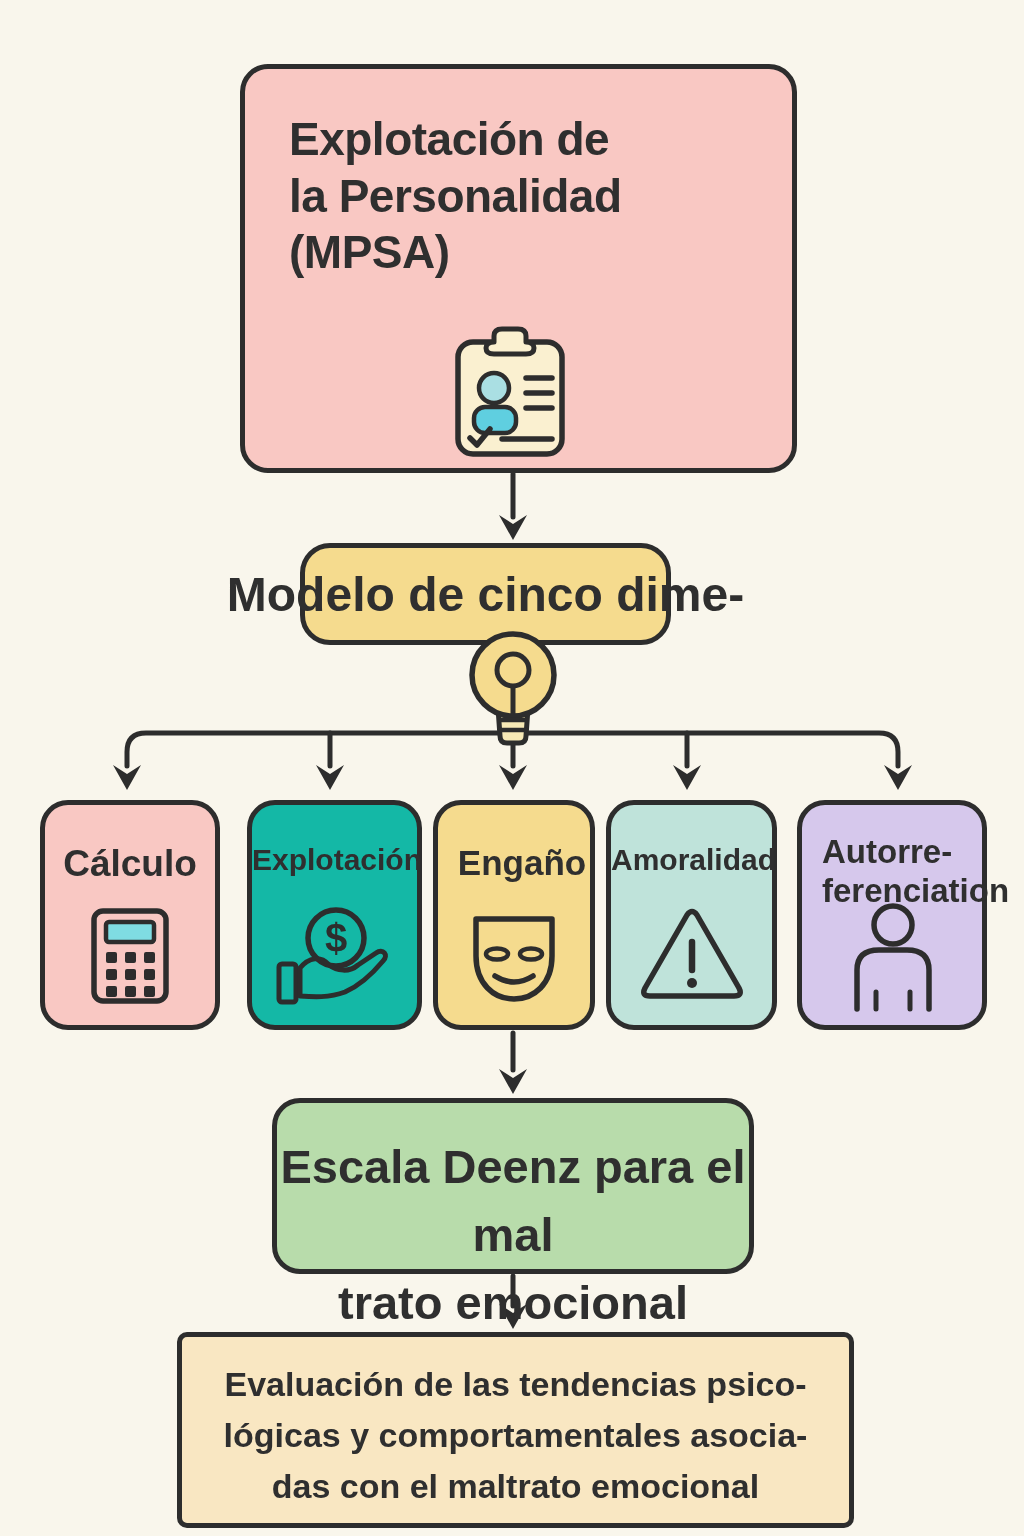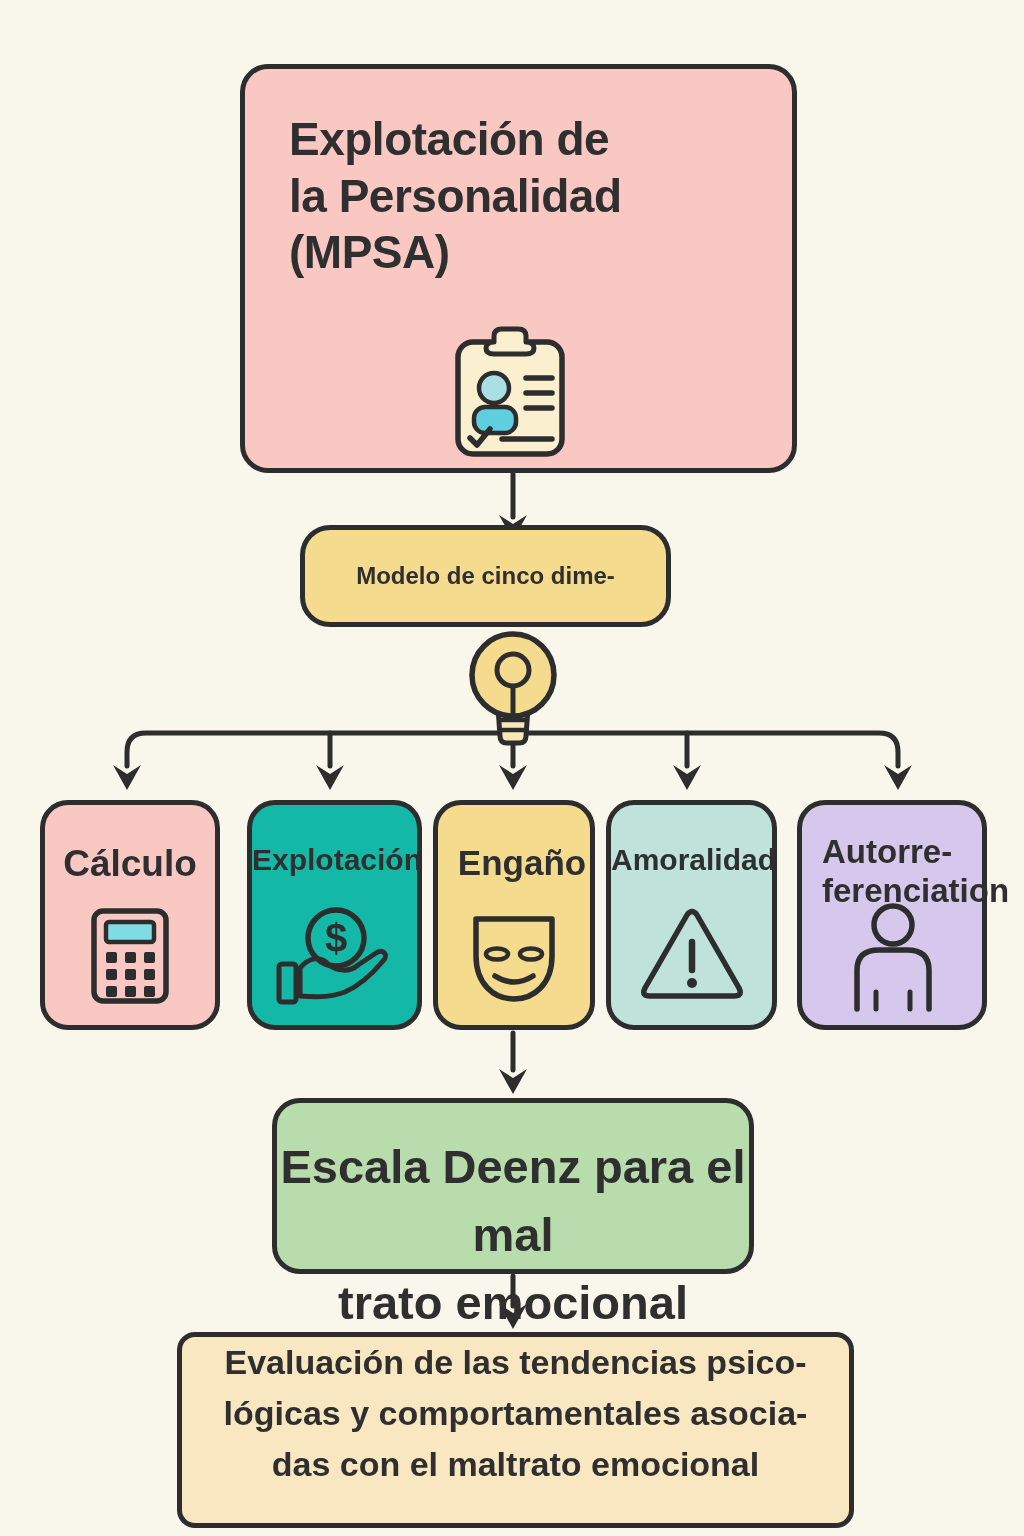--- a/index.html
+++ b/index.html
@@ -13,23 +13,23 @@
   .box{position:absolute;border:5px solid #2d2d2d;box-sizing:border-box;z-index:2;}
   .icn{position:absolute;z-index:3;}
   .tl{display:block;}
 
   
   #mpsa{left:240px;top:64px;width:557px;height:409px;background:#f9c8c3;border-radius:28px;}
   #mpsa .title{margin:42px 0 0 44px;font-size:46px;font-weight:bold;line-height:1.23;letter-spacing:-0.5px;}
   #clipboard{left:450px;top:326px;}
 
   
-  #model{left:300px;top:525px;width:371px;height:102px;background:#f5db8e;border-radius:30px;
+  #model{left:300px;top:543px;width:371px;height:102px;background:#f5db8e;border-radius:30px;
          display:flex;align-items:center;justify-content:center;
-         font-size:24px;font-weight:bold;white-space:nowrap;}
+         font-size:48px;font-weight:bold;white-space:nowrap;}
   #bulb{left:468px;top:630px;}
 
   
   .dim{top:800px;height:230px;border-radius:28px;}
   .dim .lbl{text-align:center;margin-top:38px;font-weight:bold;white-space:nowrap;}
   #dim1{left:40px;width:180px;background:#f9c8c3;}
   #dim2{left:247px;width:175px;background:#14b8a6;}
   #dim3{left:433px;width:162px;background:#f5db8e;padding-left:16px;}
   #dim4{left:606px;width:171px;background:#bfe3da;}
   #dim5{left:797px;width:190px;background:#d6c8ec;}
@@ -42,22 +42,22 @@
   #hand-icon{left:276px;top:906px;}
   #mask-icon{left:466px;top:912px;}
   #warn-icon{left:640px;top:906px;}
   #person-icon{left:847px;top:902px;}
 
   
   #scale{left:272px;top:1098px;width:482px;height:176px;background:#b8dcab;border-radius:28px;
          text-align:center;font-size:47px;font-weight:bold;padding-top:30px;line-height:1.45;}
 
   
-  #outcome{left:177px;top:1332px;width:677px;height:196px;background:#f9e7c2;border-radius:18px;
-         text-align:center;font-size:34px;font-weight:bold;line-height:1.5;}
+  #outcome{left:177px;top:1332px;width:677px;height:196px;background:#f9e7c2;border-radius:10px;
+         text-align:center;font-size:34px;font-weight:bold;padding-top:22px;line-height:1.5;}
 </style>
 </head>
 <body>
 
 <div class="canvas">
 
   <svg class="layer" width="1024" height="1536">
     <g stroke="#2d2d2d" stroke-width="5" fill="none" stroke-linecap="round">
       <path d="M513,474 L513,517"></path>
       <path d="M513,742 L513,766"></path>

